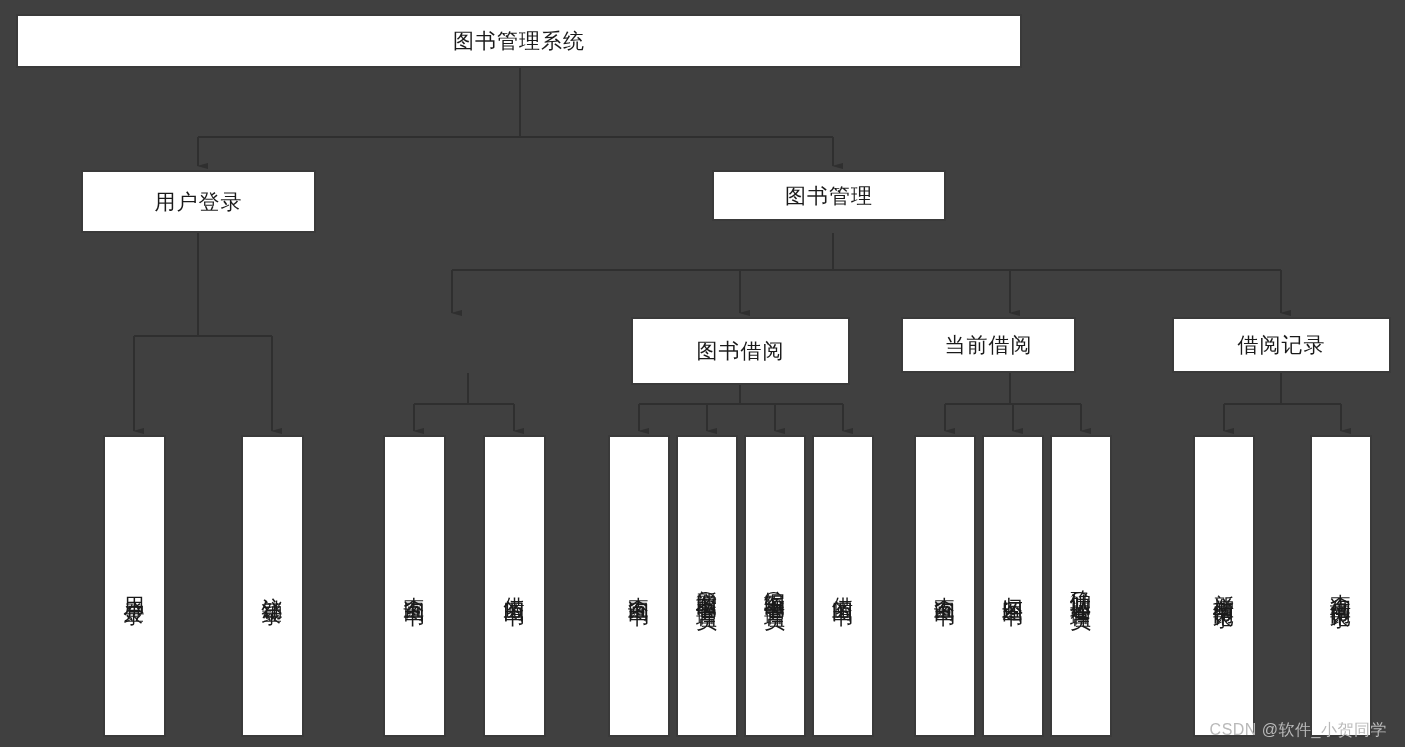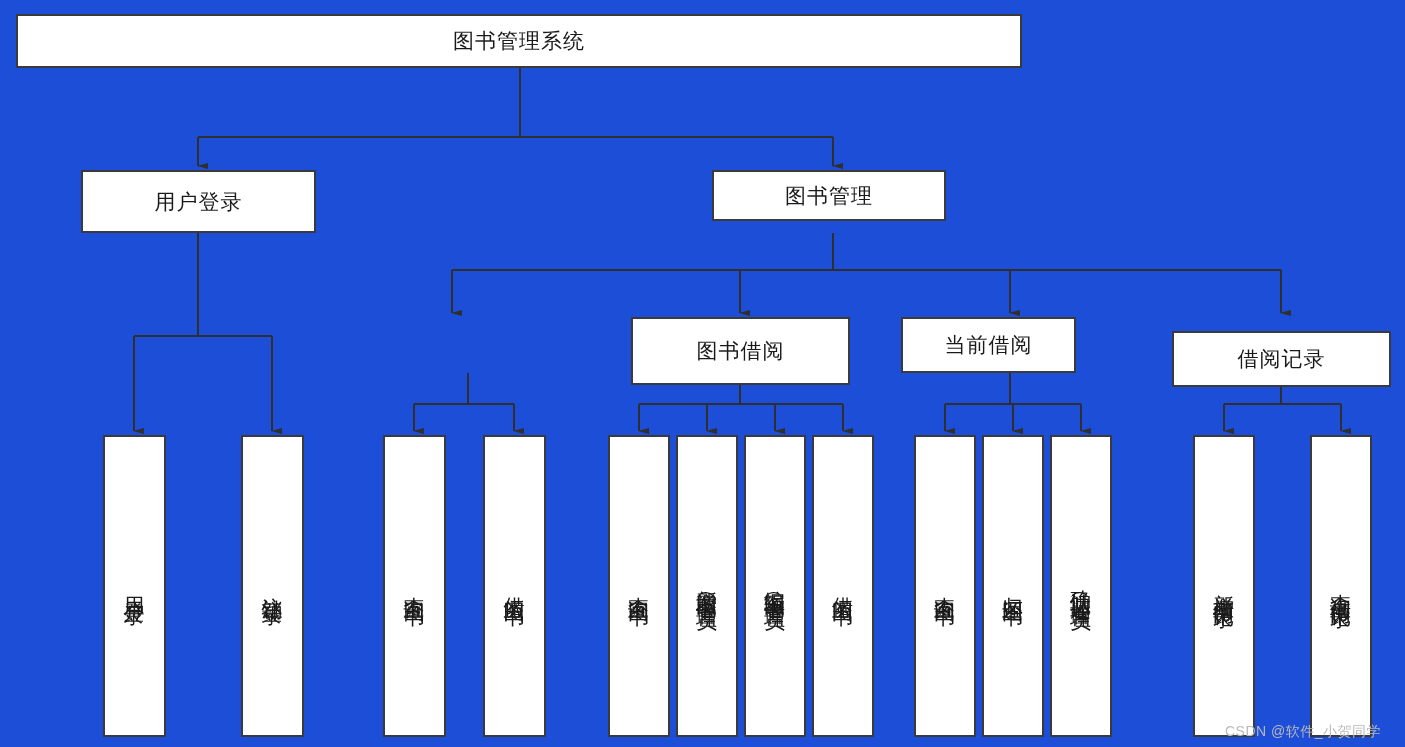--- a/index.html
+++ b/index.html
@@ -7,21 +7,21 @@
     padding: 0;
     background: #ffffff;
   }
   body {
     font-family: "Liberation Sans", "DejaVu Sans", sans-serif;
   }
   #diagram-root {
     position: relative;
     width: 1405px;
     height: 747px;
-    background: #1d4ed8;
+    background: #404040;
     overflow: hidden;
   }
   #edge-layer {
     position: absolute;
     left: 0;
     top: 0;
     width: 1405px;
     height: 747px;
   }
   .node {
@@ -53,23 +53,23 @@
     text-orientation: upright;
     display: block;
     max-height: 100%;
   }
   .node-label {
     display: block;
     white-space: pre-wrap;
   }
   #watermark {
     position: absolute;
-    right: 24px;
+    right: 18px;
     bottom: 6px;
-    font-size: 14px;
+    font-size: 16px;
     color: #b9b9b9;
     letter-spacing: 0.5px;
     z-index: 3;
     white-space: nowrap;
   }
 </style>
 </head>
 <body>
 
 <div id="diagram-root">
@@ -140,21 +140,21 @@
 
 
   <div class="node horizontal" style="left:631px; top:317px; width:219px; height:68px;">
     <span class="node-label">图书借阅</span>
   </div>
 
   <div class="node horizontal" style="left:901px; top:317px; width:175px; height:56px;">
     <span class="node-label">当前借阅</span>
   </div>
 
-  <div class="node horizontal" style="left:1172px; top:317px; width:219px; height:56px;margin-top:14px;">
+  <div class="node horizontal" style="left:1172px; top:317px; width:219px; height:56px;">
     <span class="node-label">借阅记录</span>
   </div>
 
   <div class="node vertical" style="left:103px; top:435px; width:63px; height:302px;">
     <span class="node-label">用户登录</span>
   </div>
 
   <div class="node vertical" style="left:241px; top:435px; width:63px; height:302px;">
     <span class="node-label">注销登录</span>
   </div>

